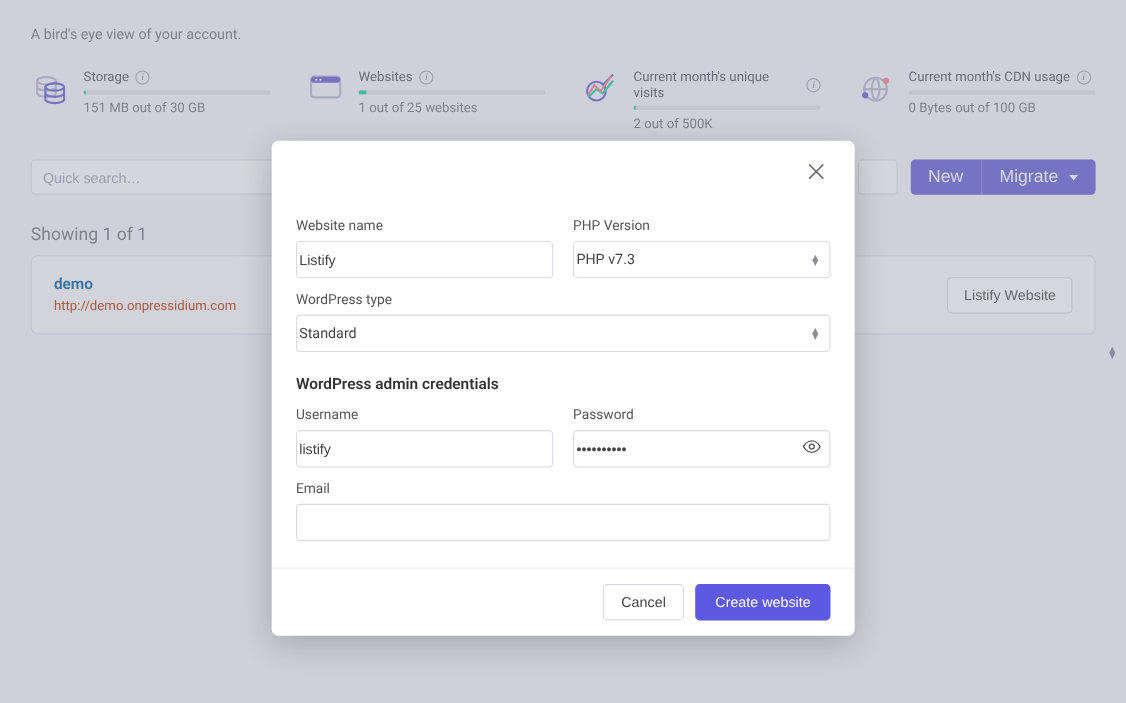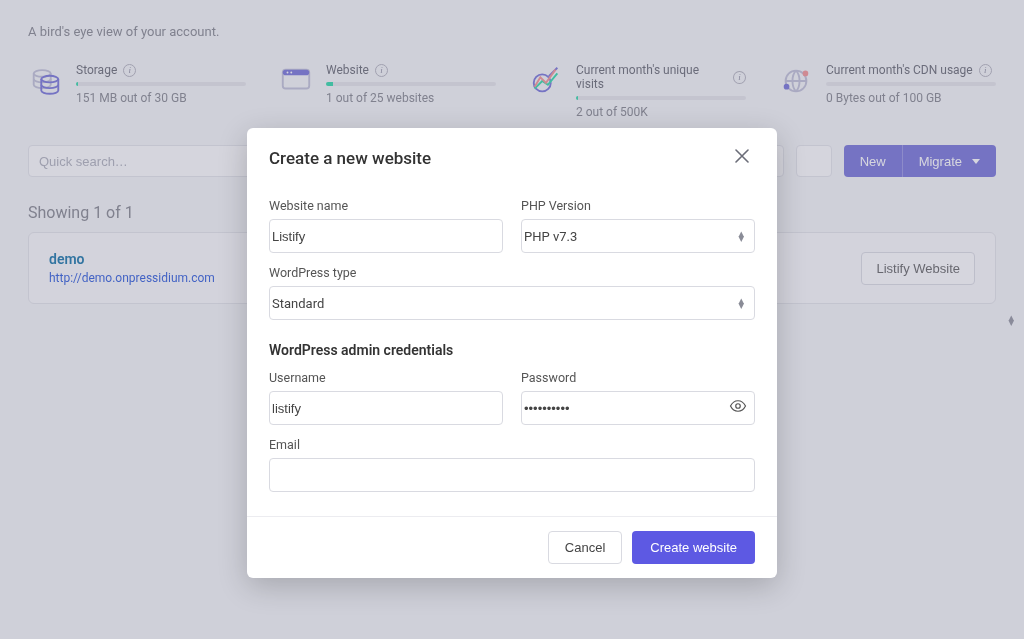--- a/index.html
+++ b/index.html
@@ -20,29 +20,29 @@
   .bar { height:4px; background:#e4e4e9; border-radius:2px; margin-top:5px; position:relative; overflow:hidden; }
   .bar-fill { position:absolute; left:0; top:0; height:100%; background:#1dd8a1; }
   .stat-value { font-size:12px; color:#7b7d85; margin-top:5px; }
 
   .toolbar { display:flex; gap:12px; margin-top:26px; }
   .search { flex:1; }
   .search input { width:100%; height:32px; border:1px solid #e2e3e8; border-radius:4px; padding:0 10px; font-size:13px; background:#fdfdfe; color:#555; }
   .search input::placeholder { color:#a9abb6; }
   .sort { width:36px; height:32px; border:1px solid #e2e3e8; border-radius:4px; display:flex; align-items:center; justify-content:flex-end; padding-right:6px; color:#8a8c97; background:#fdfdfe;}
   .btn-row { display:flex; background:#6a67d6; border-radius:4px; overflow:hidden; height:32px; }
-  .btn-row button { background:transparent; border:none; color:#fff; padding:0 16px; font-size:13px; cursor:pointer; display:flex; align-items:center; gap:6px; }
+  .btn-row button { background:transparent; border:none; color:#fff; padding:0 16px; font-size:16px; cursor:pointer; display:flex; align-items:center; gap:6px; }
   .btn-row .divider { width:1px; background:rgba(255,255,255,0.25); }
   .caret-down::after { content:""; display:inline-block; border-left:4px solid transparent; border-right:4px solid transparent; border-top:5px solid #fff; margin-left:4px;}
 
   .showing { font-size:16px; color:#7b7d85; margin-top:26px; }
 
   .site-card { margin-top:10px; border:1px solid #e2e3e8; border-radius:6px; padding:18px 20px; display:flex; align-items:center; background:#fbfbfc;}
   .site-info .site-name { font-size:14px; font-weight:600; color:#0369a1; }
-  .site-info .site-url { font-size:12px; color:#1d4ed8; margin-top:4px; }
+  .site-info .site-url { font-size:12px; color:#c2410c; margin-top:4px; }
   .spacer { flex:1; }
   .btn-outline { border:1px solid #d9dae1; background:#fff; border-radius:4px; padding:8px 14px; font-size:13px; color:#555; cursor:pointer; }
 
   .overlay { position:absolute; inset:0; background:rgba(137,137,160,0.35); display:flex; align-items:flex-start; justify-content:center; }
 
   .modal { width:530px; background:#fff; border-radius:6px; margin-top:128px; box-shadow:0 8px 30px rgba(0,0,0,0.2); overflow:hidden; }
   .modal-header { display:flex; align-items:center; padding:16px 22px 14px; }
   .modal-title { font-size:17px; font-weight:500; color:#333; }
   .modal-close { margin-left:auto; background:none; border:none; cursor:pointer; color:#6b6d78; font-size:17px; padding:4px 6px; }
   .modal-close svg { width:14px; height:14px; }
@@ -105,21 +105,21 @@
       <div class="stat-icon">
         <svg viewBox="0 0 36 36">
             <rect x="4" y="6" width="28" height="20" rx="3" fill="none" stroke="#bcbcd4" stroke-width="2"></rect>
             <rect x="4" y="6" width="28" height="6" rx="3" fill="#6a67d6"></rect>
             <circle cx="9" cy="9" r="1" fill="#fff"></circle>
             <circle cx="13" cy="9" r="1" fill="#fff"></circle>
           </svg>
       </div>
       <div class="stat-body">
         <div class="stat-label">
-            <span>Website</span>
+            <span>Websites</span>
             <span class="info-dot">i</span>
           </div>
         <div class="bar">
             <div class="bar-fill" style="width:4%"></div>
           </div>
         <div class="stat-value">1 out of 25 websites</div>
       </div>
     </div>
 
     <div class="stat">
@@ -188,21 +188,20 @@
       <div class="site-url">http://demo.onpressidium.com</div>
     </div>
     <div class="spacer"></div>
     <button class="btn-outline">Listify Website</button>
   </div>
 </div>
 
 <div class="overlay">
   <div class="modal">
     <div class="modal-header">
-      <div class="modal-title">Create a new website</div>
       <button class="modal-close">
         <span><svg viewBox="0 0 14 14">
               <path d="M1 1l12 12M13 1L1 13" stroke="#6b6d78" stroke-width="1.6" stroke-linecap="round"></path>
             </svg></span>
       </button>
     </div>
 
     <div class="modal-body">
       <div class="form-row">
         <div class="form-col">

